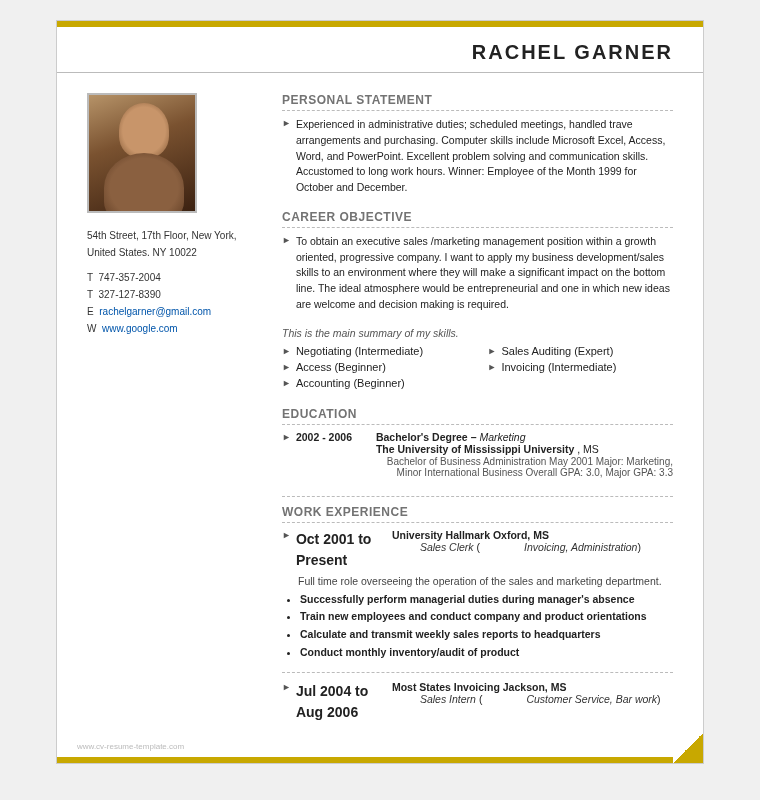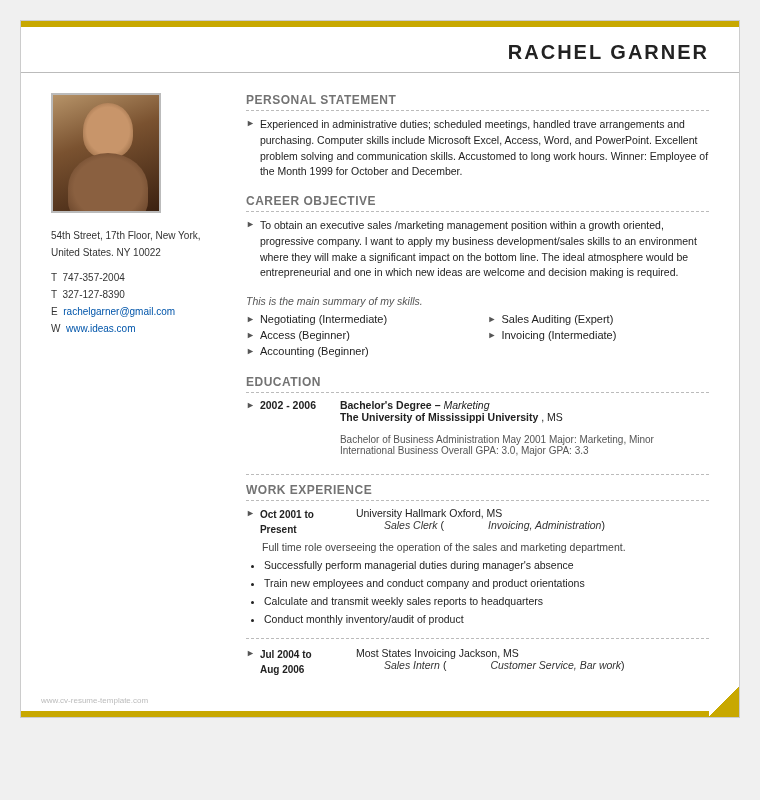--- a/index.html
+++ b/index.html
@@ -5,21 +5,21 @@
     * { margin: 0; padding: 0; box-sizing: border-box; }
     body {
       width: 760px;
       min-height: 800px;
       background: #f0f0f0;
       font-family: Arial, sans-serif;
       font-size: 11px;
       color: #222;
     }
     .page-wrapper {
-      width: 720px;
+      width: 648px;
       margin: 20px auto;
       background: #fff;
       border: 1px solid #ccc;
       padding: 0;
       position: relative;
     }
     .gold-bar-top {
       height: 6px;
       background: #c8a800;
       width: 100%;
@@ -163,57 +163,59 @@
     .edu-details .degree em {
       font-weight: normal;
       font-style: italic;
     }
     .edu-details .uni {
       font-weight: bold;
     }
     .edu-sub {
       font-size: 10px;
       color: #555;
-      margin-top: 11px;
+      margin-top: 1px;
       margin-left: 0;
+      text-align: right;
     }
     .work-entry {
       margin-bottom: 10px;
     }
     .work-dates {
       width: 80px;
       min-width: 80px;
-      font-size: 10px;
+      font-size: 14px;
       font-weight: bold;
       line-height: 1.5;
     }
     .work-company {
       flex: 1;
       font-size: 10.5px;
     }
     .work-company .company-name {
-      font-weight: normal;
+      font-weight: bold;
       padding-left: 16px;
     }
     .work-company .role {
       font-style: italic;
       color: #333;
       margin-left: 44px;
     }
     .work-desc {
       font-size: 10.5px;
       color: #444;
       margin-bottom: 4px;
       margin-left: 0;
     }
     .work-bullets {
       list-style: disc;
       padding-left: 18px;
       font-size: 10.5px;
       line-height: 1.7;
+      font-weight: bold;
     }
     .dashed-separator {
       border: none;
       border-top: 1px dashed #bbb;
       margin: 8px 0;
     }
     .watermark {
       font-size: 8px;
       color: #bbb;
       position: absolute;
@@ -255,21 +257,21 @@
         <div>
           <span>T</span>
           &nbsp;<span>327-127-8390</span>
         </div>
         <div>
           <span>E</span>
           &nbsp;<a>rachelgarner@gmail.com</a>
         </div>
         <div>
           <span>W</span>
-          &nbsp;<a>www.ideas.com</a>
+          &nbsp;<a>www.google.com</a>
         </div>
       </div>
     </div>
 
     <div class="right-col">
 
       <div class="section">
         <div class="section-title">PERSONAL STATEMENT</div>
         <div class="bullet-item">
           <span class="bullet-arrow">►</span>

